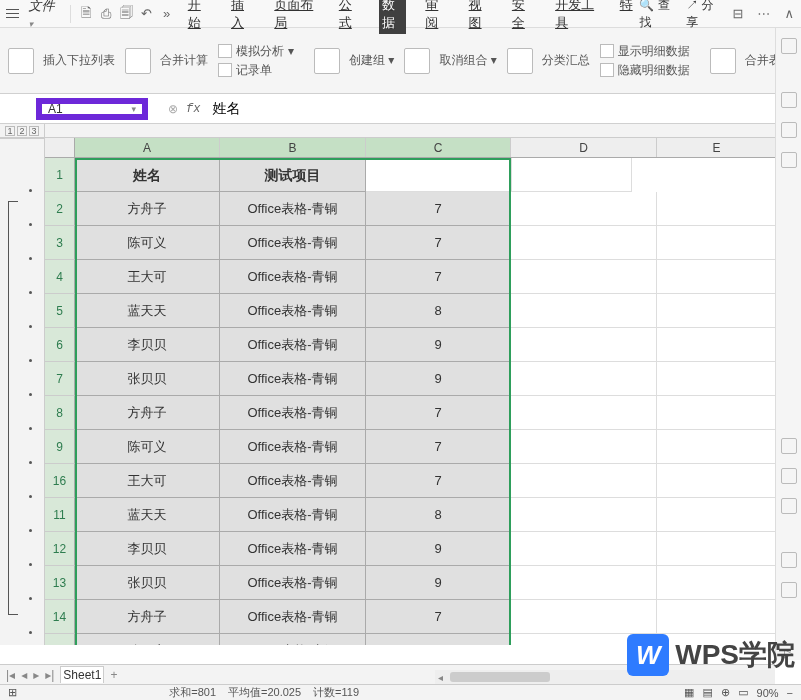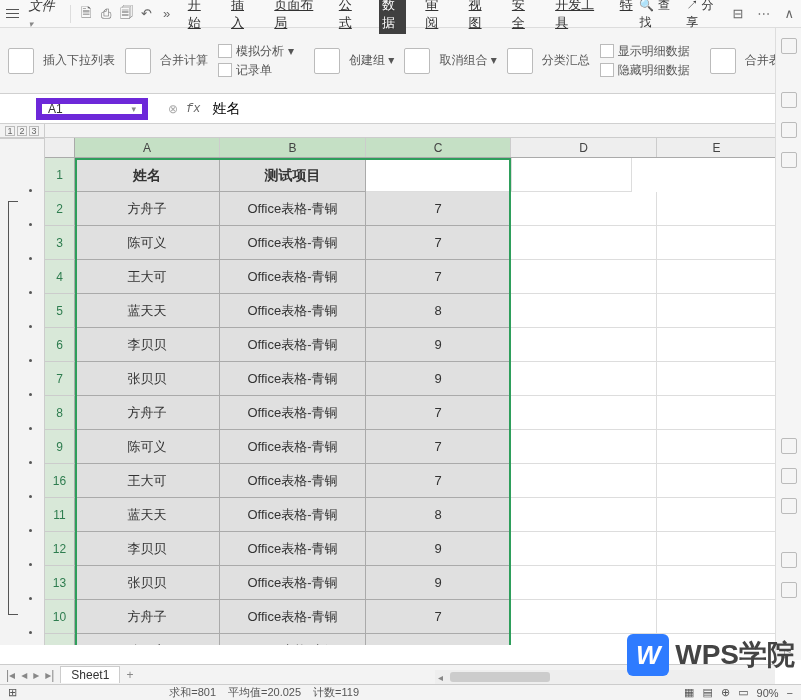--- a/index.html
+++ b/index.html
@@ -49,21 +49,21 @@
 .rnum { width: 30px; border-right: 1px solid #aaa; border-bottom: 1px solid #ccc; background: #d8e8d8; display: flex; align-items: center; justify-content: center; font-size: 12px; color: #2e7d4f; }
 .cell { border-right: 1px solid #aaa; border-bottom: 1px solid #aaa; display: flex; align-items: center; justify-content: center; font-size: 13px; background: #e0e0e0; }
 .cell.header { font-weight: bold; font-size: 14px; }
 .cell.empty { background: #fff; border-right: 1px solid #ddd; border-bottom: 1px solid #ddd; }
 .row.hrow .cell.header { border-top: 2px solid #2e9e5b; }
 .selection-border { position: absolute; border: 2px solid #2e9e5b; pointer-events: none; left: 30px; top: 20px; width: 436px; height: 512px; }
 .sidepanel { position: absolute; right: 0; top: 28px; bottom: 40px; width: 26px; background: #f5f5f5; border-left: 1px solid #ddd; display: flex; flex-direction: column; align-items: center; gap: 14px; padding-top: 10px; }
 .sidepanel .spicon { width: 16px; height: 16px; border: 1px solid #bbb; border-radius: 2px; }
 .sheet-tabs { position: absolute; bottom: 16px; left: 0; right: 26px; height: 20px; background: #f3f3f3; border-top: 1px solid #ccc; display: flex; align-items: center; gap: 6px; padding: 0 6px; }
 .sheet-tabs .nav { color: #888; font-size: 12px; }
-.sheet-tab { background: #fff; border: 1px solid #ccc; border-bottom: none; padding: 1px 10px; font-size: 12px; }
+.sheet-tab { background: #fff; border: 1px solid #ccc; border-bottom: none; padding: 1px 2px; font-size: 12px; }
 .hscroll { position: absolute; bottom: 16px; right: 26px; width: 340px; height: 14px; background: #eee; display: flex; align-items: center; }
 .hscroll .thumb { width: 100px; height: 10px; background: #ccc; border-radius: 3px; margin-left: 4px; }
 .statusbar { position: absolute; left: 0; right: 0; bottom: 0; height: 16px; background: #f3f3f3; border-top: 1px solid #ccc; display: flex; align-items: center; font-size: 11px; color: #555; padding: 0 8px; gap: 12px; }
 .statusbar .sright { margin-left: auto; display: flex; align-items: center; gap: 8px; }
 .wps-logo { position: absolute; right: 6px; bottom: 24px; display: flex; align-items: center; gap: 6px; font-size: 28px; font-weight: bold; color: #444; }
 .wps-logo .wbox { width: 42px; height: 42px; background: #2e7bff; color: #fff; display: flex; align-items: center; justify-content: center; border-radius: 6px; font-size: 26px; font-style: italic; }
 .colA { width: 145px; }
 .colB { width: 146px; }
 .colC { width: 145px; }
 .colD { width: 146px; }
@@ -338,21 +338,21 @@
         </div>
         <div class="row">
           <div class="rnum">13</div>
           <div class="cell colA">张贝贝</div>
           <div class="cell colB">Office表格-青铜</div>
           <div class="cell colC">9</div>
           <div class="cell empty colD"></div>
           <div class="cell empty colE"></div>
         </div>
         <div class="row">
-          <div class="rnum">10</div>
+          <div class="rnum">14</div>
           <div class="cell colA">方舟子</div>
           <div class="cell colB">Office表格-青铜</div>
           <div class="cell colC">7</div>
           <div class="cell empty colD"></div>
           <div class="cell empty colE"></div>
         </div>
         <div class="row">
           <div class="rnum">15</div>
           <div class="cell colA">陈可义</div>
           <div class="cell colB">Office表格-青铜</div>

